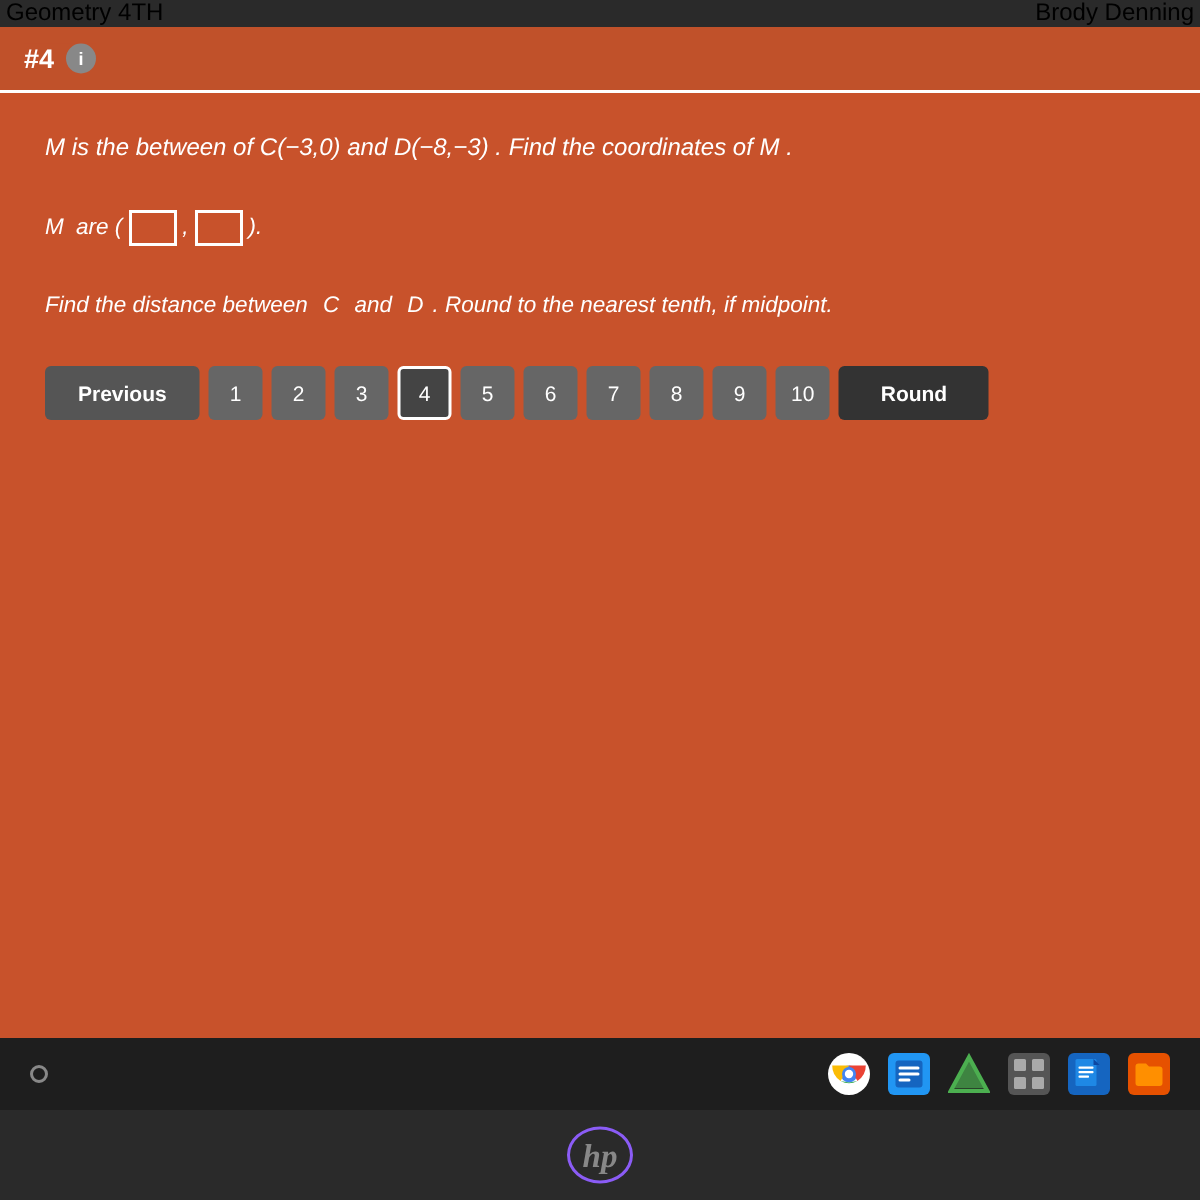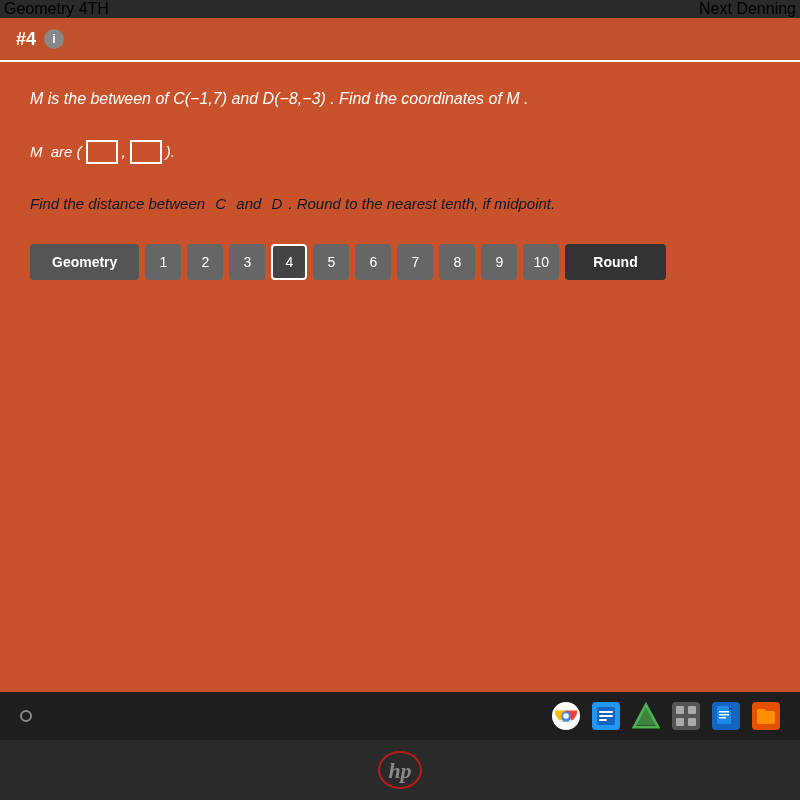--- a/index.html
+++ b/index.html
@@ -122,21 +122,21 @@
       border: 2px solid #fff;
       background: transparent;
       vertical-align: middle;
       color: white;
       font-size: 14px;
       text-align: center;
       outline: none;
     }
 
     .distance-text {
-      color: #0f172a;
+      color: #ffffff;
       font-size: 15px;
       font-style: italic;
       line-height: 1.6;
       margin-bottom: 28px;
       display: flex;
       align-items: center;
       gap: 6px;
     }
 
     .distance-answer-row {
@@ -254,56 +254,56 @@
       align-items: center;
       justify-content: center;
     }
 
     .hp-text {
       color: #888;
       font-size: 22px;
       font-style: italic;
       font-weight: bold;
       font-family: serif;
-      border: 2px solid #b91c1c;
+      border: 2px solid #8b5cf6;
       border-radius: 50%;
       width: 44px;
       height: 38px;
       display: flex;
       align-items: center;
       justify-content: center;
       padding-top: 2px;
       text-align: right;
     }
   </style>
 </head>
 <body>
 
 <div class="monitor-top">
   <span>Geometry 4TH</span>
-  <span>Next Denning</span>
+  <span>Brody Denning</span>
 </div>
 
 <div class="screen">
 
   <div class="header-bar">
     <div class="question-badge">
       <span>#4</span>
       <span class="info-icon">i</span>
     </div>
   </div>
 
   <div class="divider"></div>
 
   <div class="content-area">
 
     <div class="problem-text">
       <em>M</em>
       <span> is the between of </span>
-      <em>C</em><span>(−1,7)</span>
+      <em>C</em><span>(−3,0)</span>
       <span> and </span>
       <em>D</em><span>(−8,−3)</span>
       <span>. Find the coordinates of </span>
       <em>M</em>
       <span>.</span>
     </div>
 
     <div class="answer-row">
       <em>M</em>
       <span>&nbsp;are&nbsp;(</span>
@@ -316,21 +316,21 @@
     <div class="distance-text">
       <span>Find the distance between&nbsp;</span>
       <em>C</em>
       <span>&nbsp;and&nbsp;</span>
       <em>D</em>
       <span>. Round to the nearest tenth, if midpoint.</span>
     </div>
 
 
     <div class="pagination">
-      <button class="btn-prev">Geometry</button>
+      <button class="btn-prev">Previous</button>
       <button class="page-num">1</button>
       <button class="page-num">2</button>
       <button class="page-num">3</button>
       <button class="page-num active">4</button>
       <button class="page-num">5</button>
       <button class="page-num">6</button>
       <button class="page-num">7</button>
       <button class="page-num">8</button>
       <button class="page-num">9</button>
       <button class="page-num">10</button>

